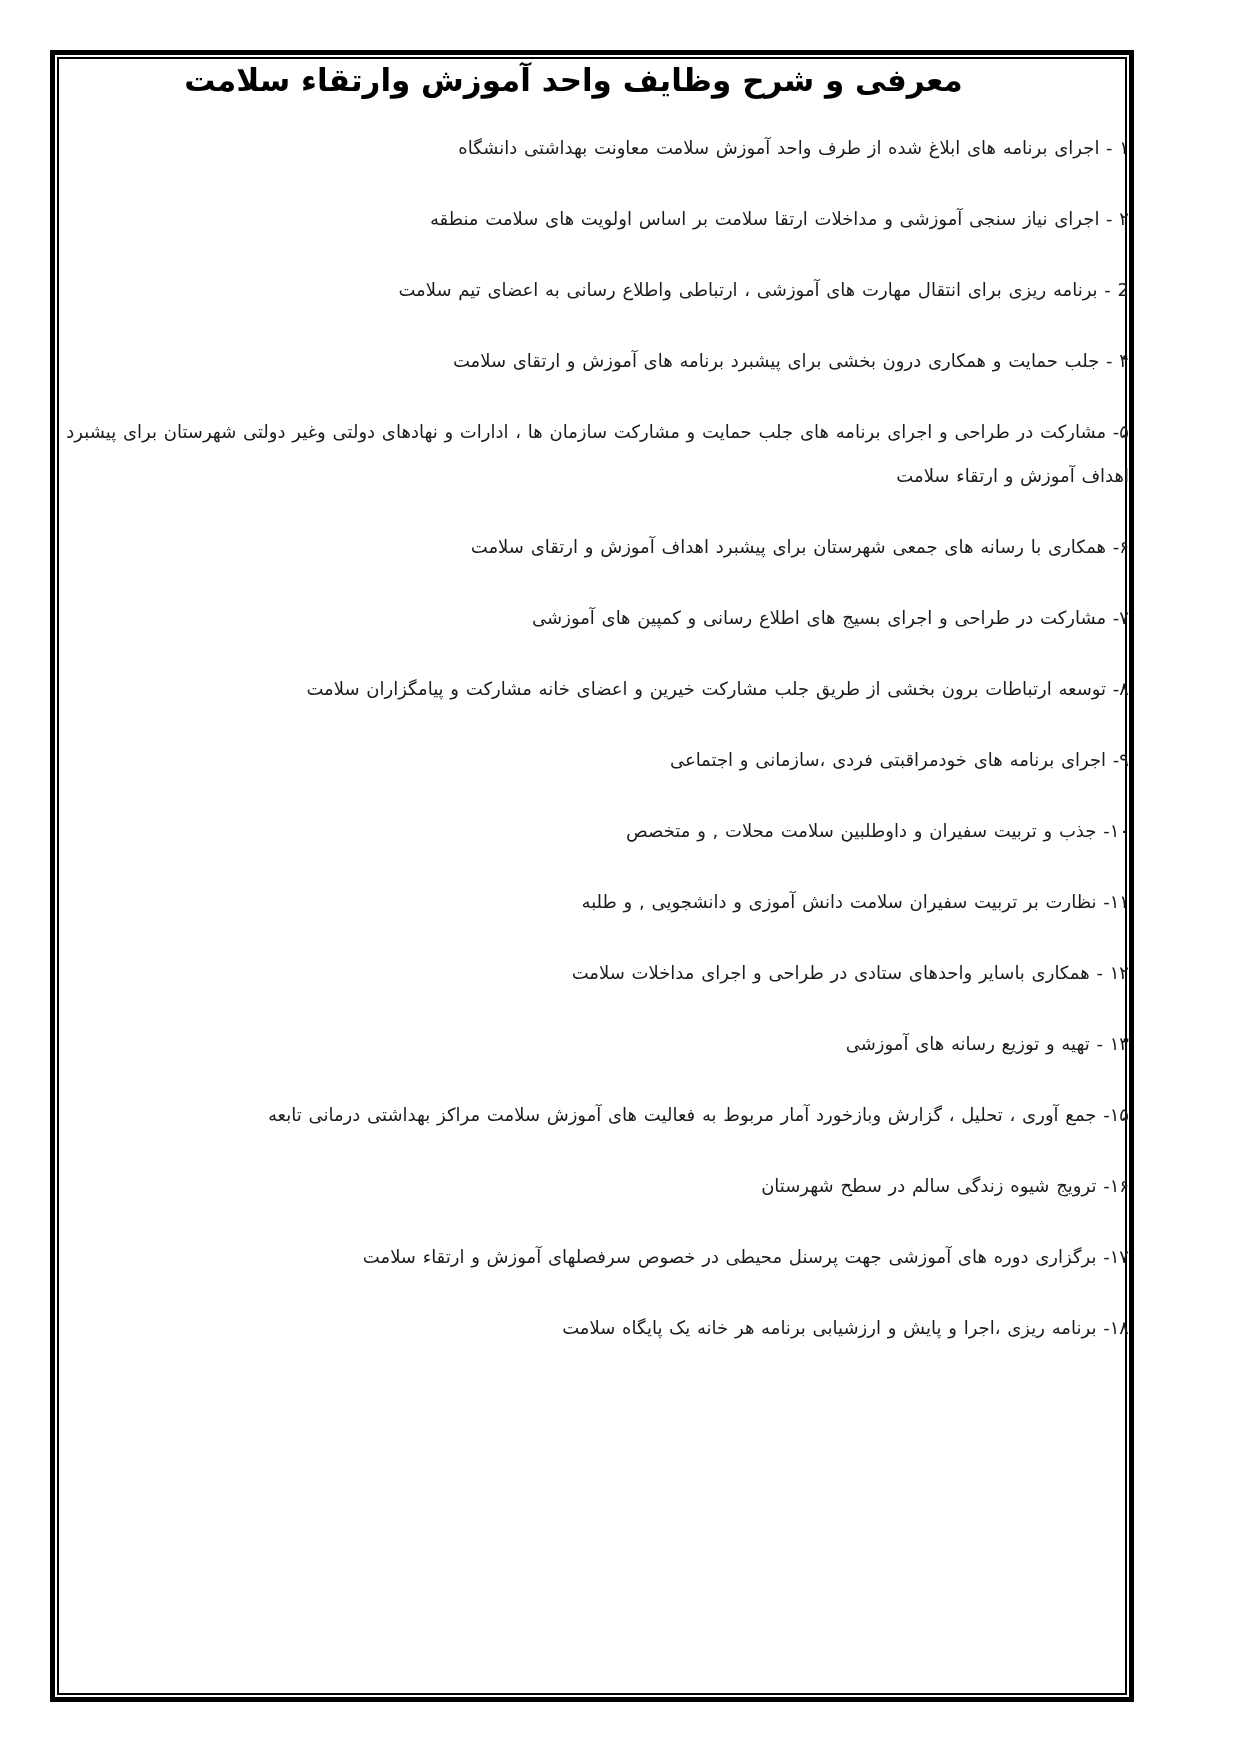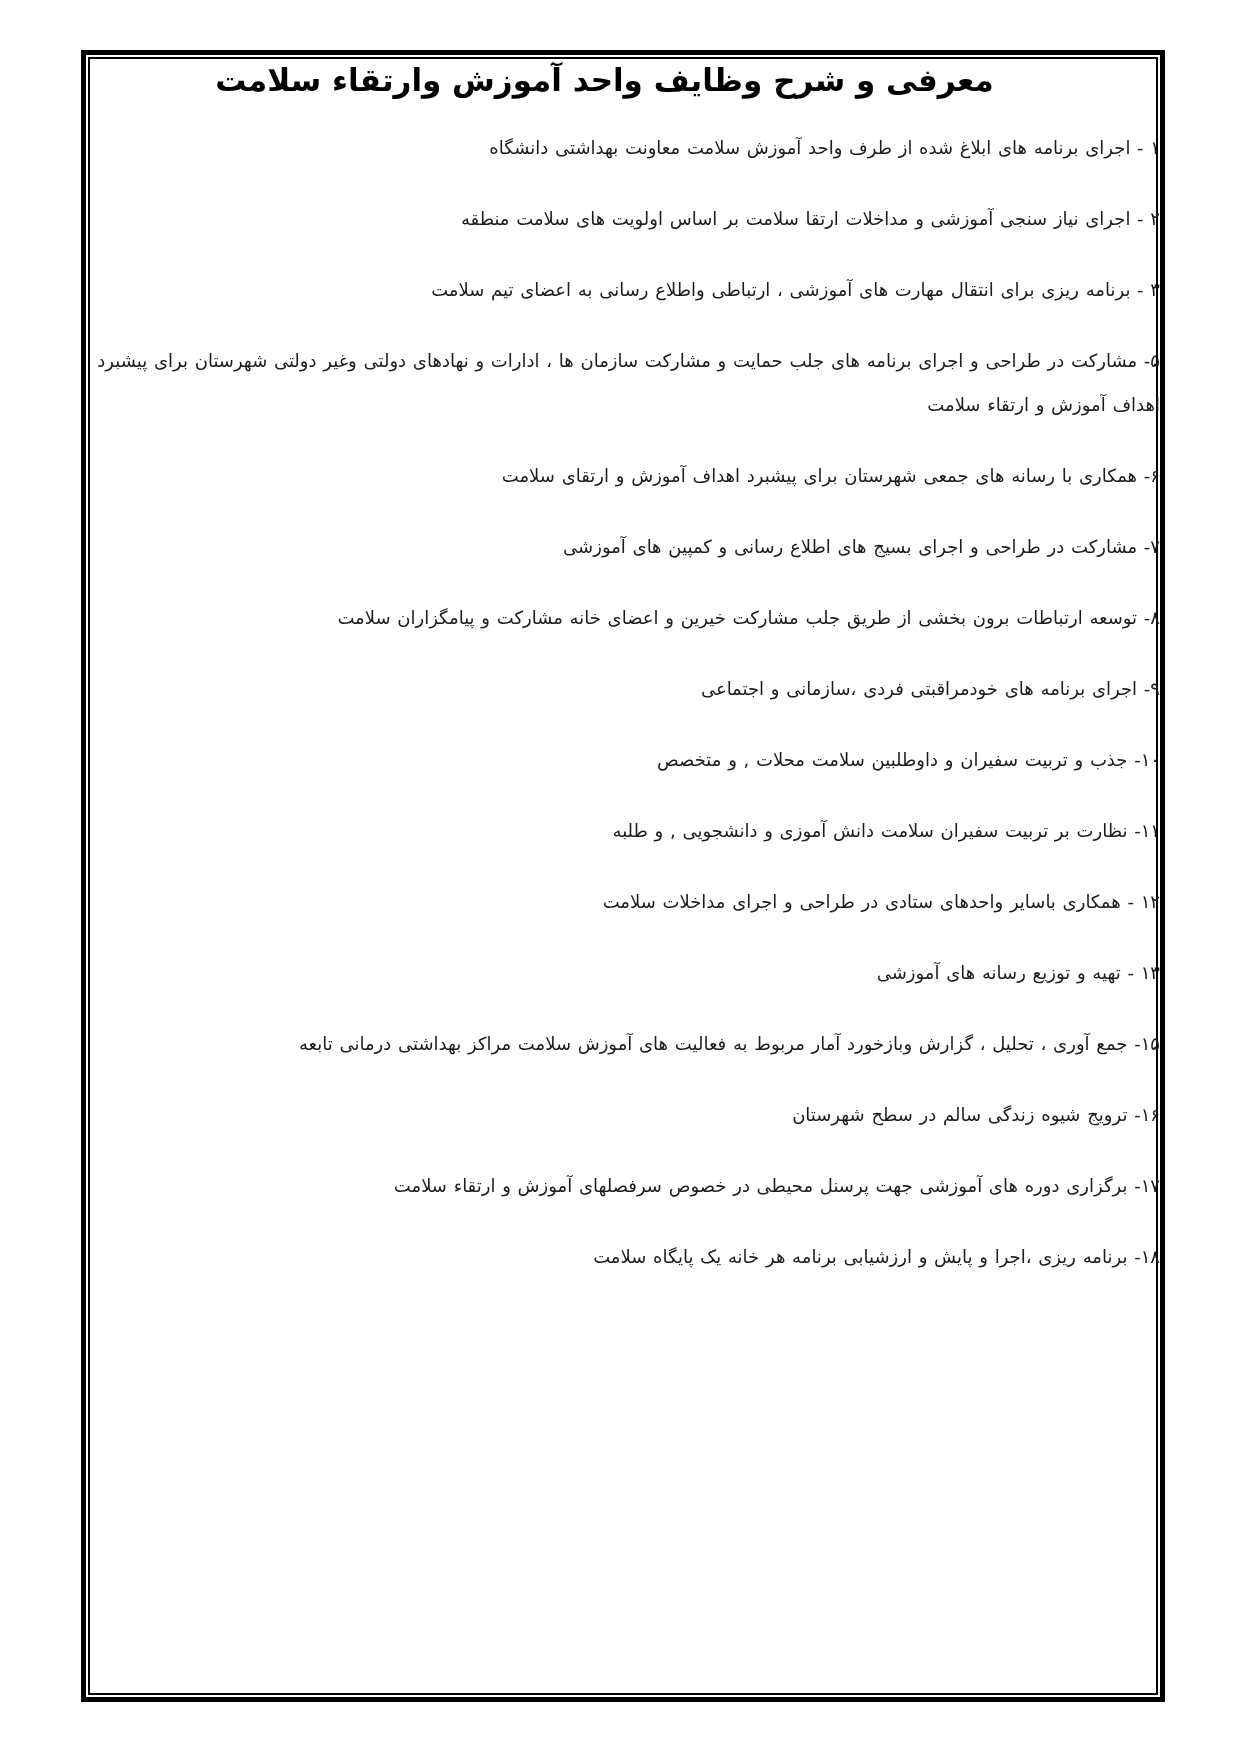--- a/index.html
+++ b/index.html
@@ -7,21 +7,20 @@
     padding: 0;
     background: #ffffff;
     font-family: "DejaVu Sans", sans-serif;
   }
   .page {
     position: relative;
     width: 1184px;
     height: 1753px;
     background: #ffffff;
     overflow: hidden;
-    margin-left: 31px;
   }
   
   .page-frame {
     position: absolute;
     left: 50px;
     top: 50px;
     right: 50px;
     bottom: 51px;
     border: 5px solid #000000;
   }
@@ -63,21 +62,22 @@
 <div class="page">
   <div class="page-frame">
     <div class="page-frame-inner"></div>
   </div>
 
   <div class="content">
     <p class="doc-title">معرفی و شرح وظایف واحد آموزش وارتقاء سلامت</p>
 
     <p class="item">۱ - اجرای برنامه های ابلاغ شده از طرف واحد آموزش سلامت معاونت بهداشتی دانشگاه</p>
     <p class="item">۲ - اجرای نیاز سنجی آموزشی و مداخلات ارتقا سلامت بر اساس اولویت های سلامت منطقه</p>
-    <p class="item">۳ - برنامه ریزی برای انتقال مهارت های آموزشی ، ارتباطی واطلاع رسانی به اعضای تیم سلامت</p>
+    <p class="item">2 - برنامه ریزی برای انتقال مهارت های آموزشی ، ارتباطی واطلاع رسانی به اعضای تیم سلامت</p>
+    <p class="item">۴ -  جلب حمایت و همکاری درون بخشی برای پیشبرد برنامه های آموزش و ارتقای سلامت</p>
     <p class="item">۵- مشارکت در طراحی و اجرای برنامه های جلب حمایت و مشارکت سازمان ها ، ادارات و نهادهای دولتی وغیر دولتی شهرستان برای پیشبرد اهداف آموزش و ارتقاء سلامت</p>
     <p class="item">۶- همکاری با رسانه های جمعی شهرستان برای پیشبرد اهداف آموزش و ارتقای سلامت</p>
     <p class="item">۷- مشارکت در طراحی و اجرای بسیج های اطلاع رسانی و کمپین های آموزشی</p>
     <p class="item">۸- توسعه ارتباطات برون بخشی از طریق جلب مشارکت خیرین و اعضای خانه مشارکت  و پیامگزاران سلامت</p>
     <p class="item">۹-  اجرای برنامه های خودمراقبتی فردی ،سازمانی و اجتماعی</p>
     <p class="item">۱۰- جذب و تربیت سفیران و داوطلبین سلامت محلات ,  و متخصص</p>
     <p class="item">۱۱- نظارت بر تربیت سفیران سلامت دانش آموزی و دانشجویی , و طلبه</p>
     <p class="item">۱۲ - همکاری باسایر واحدهای ستادی در طراحی و اجرای مداخلات سلامت</p>
     <p class="item">۱۳ - تهیه و توزیع رسانه های آموزشی</p>
     <p class="item">۱۵-  جمع آوری ، تحلیل ، گزارش وبازخورد آمار مربوط به فعالیت های آموزش سلامت مراکز بهداشتی درمانی تابعه</p>

